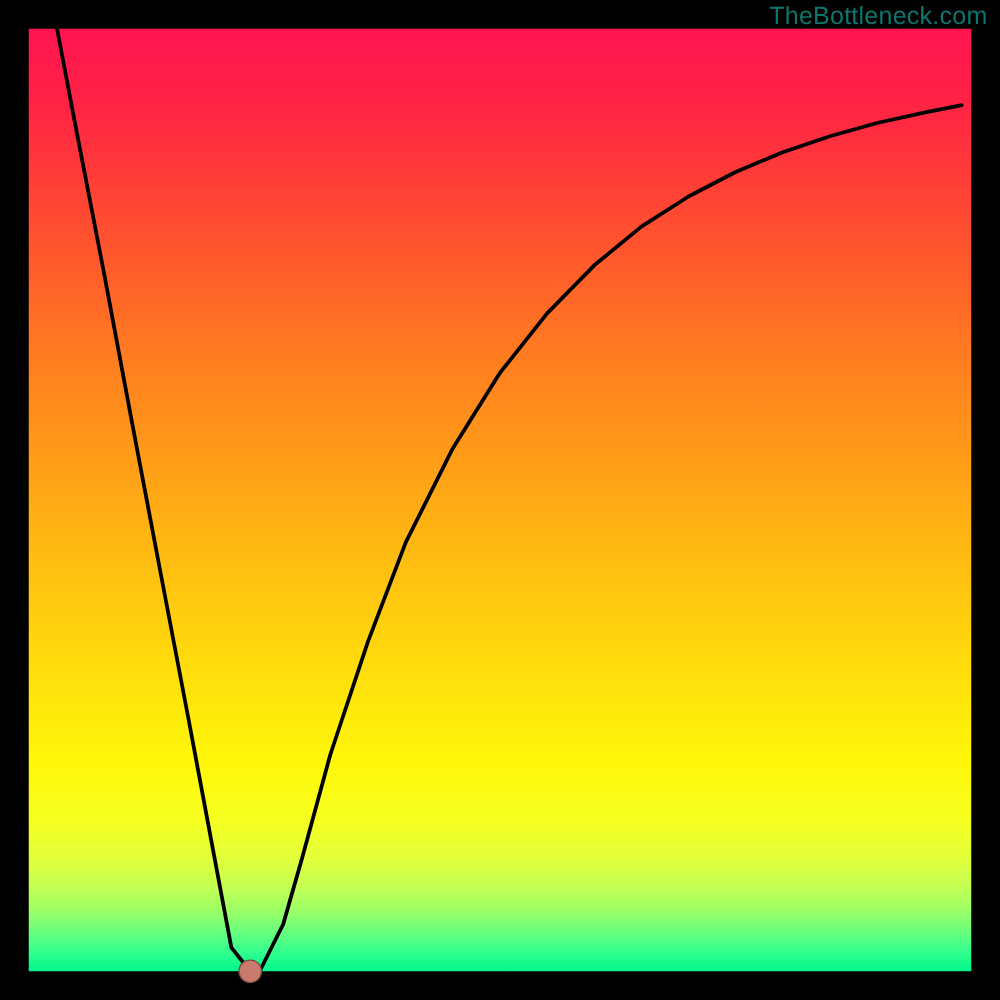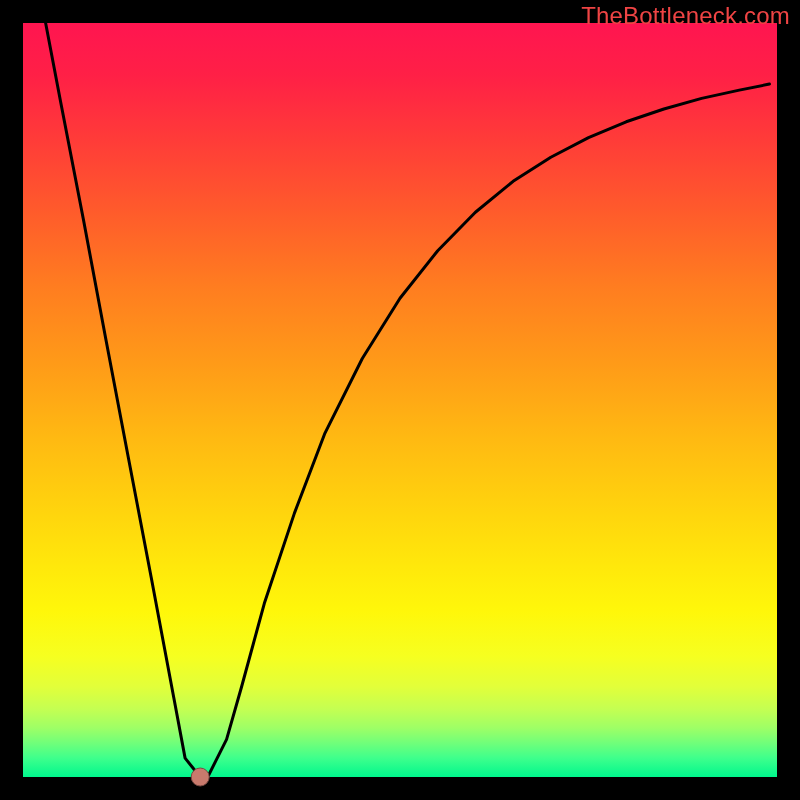--- a/index.html
+++ b/index.html
@@ -14,23 +14,23 @@
   .wrap {
     position: relative;
     width: 800px;
     height: 800px;
     background: #000000;
   }
   .attribution {
     position: absolute;
     top: 2px;
     right: 10px;
-    font-size: 24px;
+    font-size: 20px;
     font-weight: 500;
-    color: #ef4444;
+    color: #0f766e;
     letter-spacing: 0.2px;
     z-index: 5;
   }
   svg {
     position: absolute;
     top: 0;
     left: 0;
   }
 </style>
 </head>

